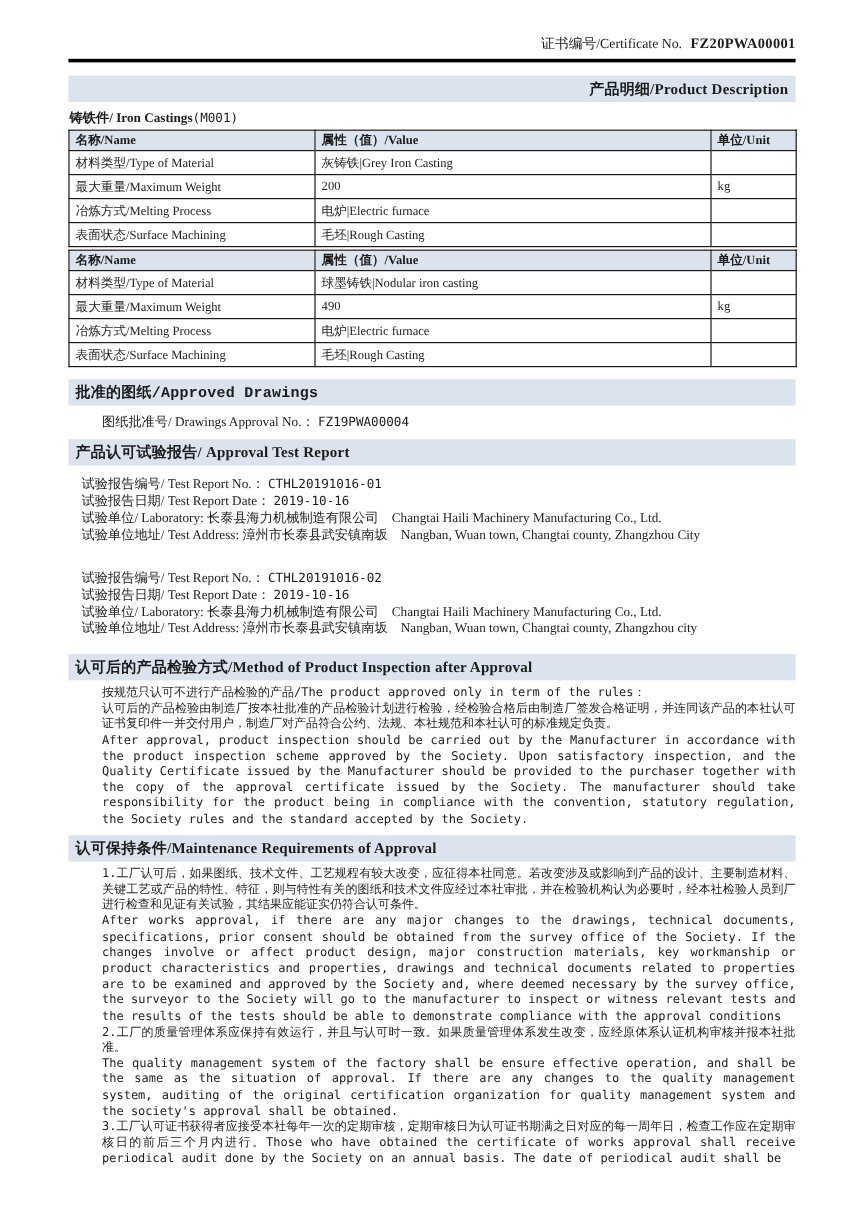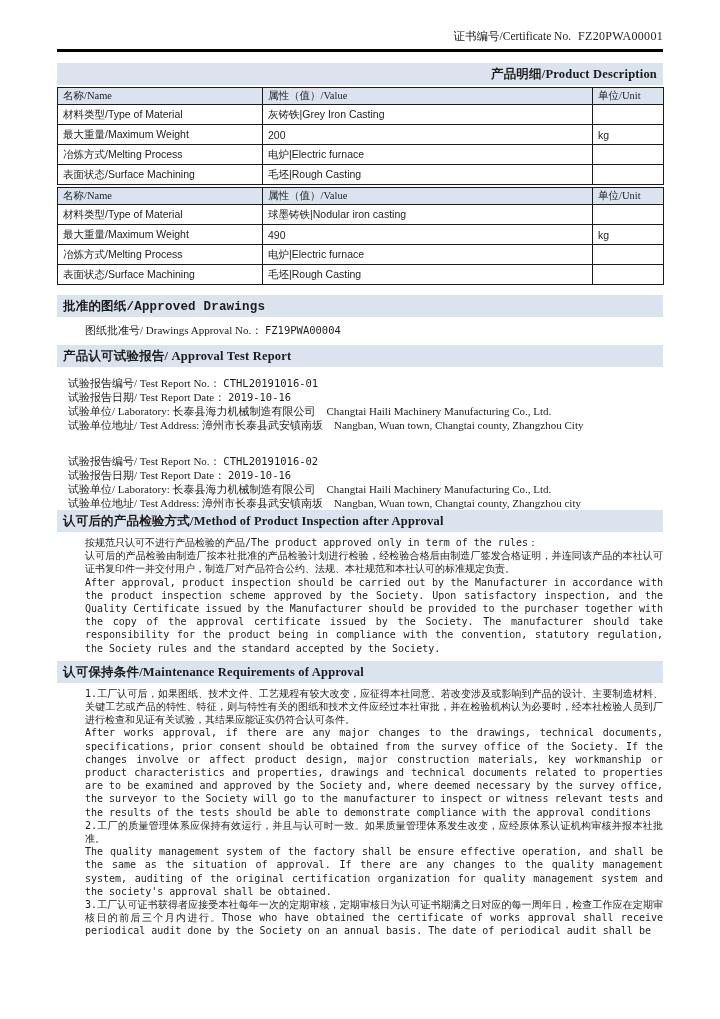--- a/index.html
+++ b/index.html
@@ -11,21 +11,21 @@
     overflow: hidden;
   }
   .page { padding: 28px 57px 0 57px; }
 
   
   .cert-line {
     display: flex; justify-content: flex-end; align-items: flex-end;
     font-size: 11.5px; height: 16px;
   }
   .cert-line .label { font-weight: normal; }
-  .cert-line .number { font-weight: normal; font-size: 12px; margin-left: 7px; letter-spacing: .3px; margin-top: 36px; }
+  .cert-line .number { font-weight: bold; font-size: 12px; margin-left: 7px; letter-spacing: .3px; margin-top: 36px; }
   .top-rule { border: 0; border-top: 3px solid #000; margin-top: 5px; }
 
   
   .section-header {
     background: #dbe4ee;
     font-weight: bold; font-size: 12.5px;
     padding: 3px 6px 2px 6px;
     letter-spacing: .2px;
   }
   .sh-1 { margin-top: 11px; text-align: right; }
@@ -42,43 +42,43 @@
     width: 100%; border-collapse: collapse; margin-top: 2px;
     table-layout: fixed;
   }
   table.spec th, table.spec td {
     border: 1px solid #1a1a1a;
     padding: 2px 5px;
     text-align: left; vertical-align: middle;
     overflow: hidden; white-space: nowrap;
   }
   table.spec th {
-    background: #dbe4ee; font-size: 10.5px; font-weight: normal;
+    background: #dbe4ee; font-size: 10.5px; font-weight: bold;
     padding: 1px 5px;
   }
   table.spec td {
-    font-family: Liberation Sans, sans-serif;
+    font-family: Liberation Serif, serif;
     font-size: 10.5px; font-weight: normal; height: 20px;
   }
   .col-name { width: 205px; } .col-value { width: 330px; } .col-unit { width: 71px; }
 
   
   .indent-line { margin-top: 6px; padding-left: 28px; font-size: 11px; }
   .indent-line .value, .report-line .value {
     font-family: "DejaVu Sans Mono", "Liberation Mono", monospace;
     font-size: 10.5px;
   }
   .sh-drawings { margin-top: 10px; font-family: Liberation Mono, monospace; }
   .sh-report  { margin-top: 7px; }
   .report-block { margin-top: 9px; padding-left: 11px; }
   .report-block.second { margin-top: 22px; }
   .report-line { font-size: 11px; line-height: 14px; height: 14px; white-space: nowrap; overflow: hidden; }
 
   
-  .sh-method { }
+  .sh-method { margin-top: 14px; }
   .sh-maintenance { margin-top: 6px; }
   .body-text {
     margin-top: 4px; padding-left: 28px;
     font-family: "DejaVu Sans Mono", "Liberation Mono", monospace;
     font-size: 10px; line-height: 13.2px;
     text-align: justify;
   }
   .body-text p { text-align: justify; }
 </style>
 </head>
@@ -87,20 +87,23 @@
 <div class="page">
 
   <div class="cert-line">
     <span class="label">证书编号/Certificate No.</span>
     <span class="number">FZ20PWA00001</span>
   </div>
   <hr class="top-rule">
 
   <div class="section-header sh-1">产品明细/Product Description</div>
 
+  <div class="table-caption">
+    <span>铸铁件/ Iron Castings</span><span class="model">(M001)</span>
+  </div>
   <table class="spec">
     <colgroup>
         <col class="col-name">
         <col class="col-value">
         <col class="col-unit">
       </colgroup>
     <tbody>
         <tr>
       <th>名称/Name</th>
       <th>属性（值）/Value</th>

